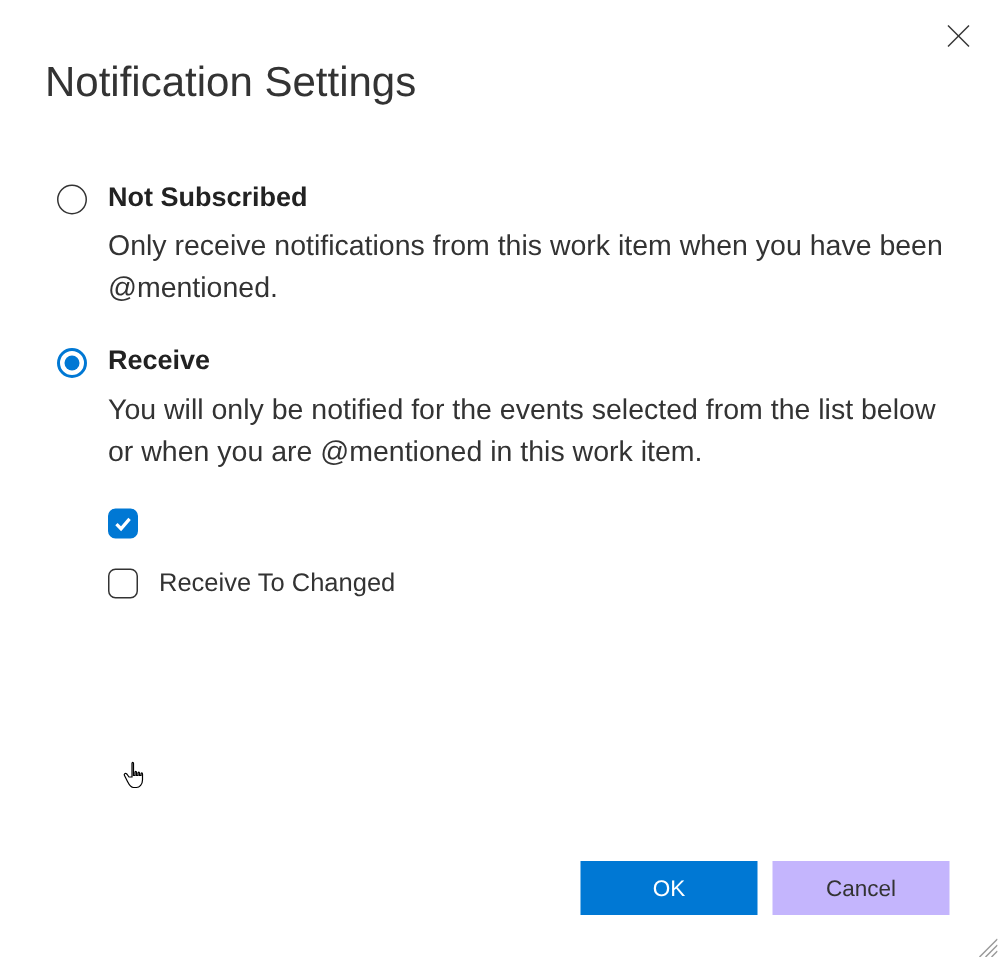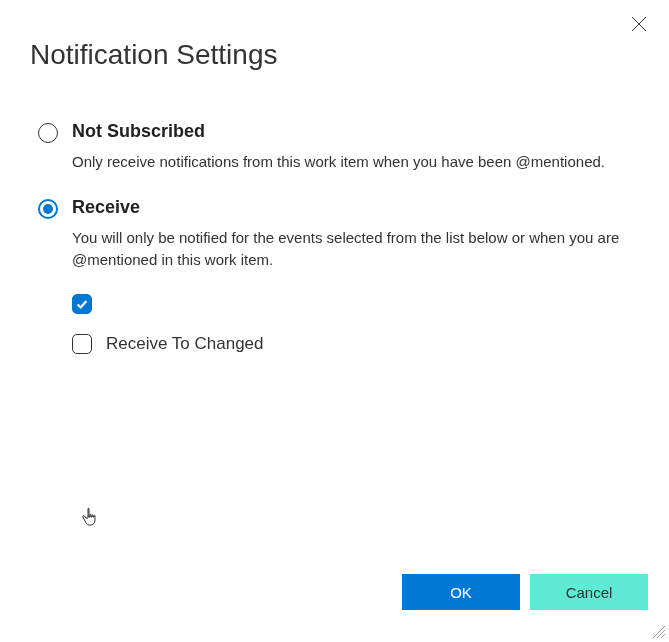--- a/index.html
+++ b/index.html
@@ -68,21 +68,21 @@
       border-radius: 50%;
     }
     .radio-label {
       font-size: 18px;
       font-weight: 700;
       color: #222;
       margin-left: 14px;
       cursor: pointer;
     }
     .radio-desc {
-      font-size: 15px;
+      font-size: 19px;
       font-weight: 400;
       color: #333;
       margin-left: 34px;
       margin-bottom: 24px;
       line-height: 1.45;
     }
     .checkbox-list {
       margin-left: 34px;
       margin-top: 20px;
     }
@@ -124,42 +124,42 @@
       position: absolute;
       left: 81px;
       top: 506px;
       width: 20px;
       height: 24px;
       pointer-events: none;
     }
     .footer {
       position: absolute;
       bottom: 32px;
-      right: 21px;
+      right: 36px;
       display: flex;
       gap: 10px;
       border-radius: 13px;
     }
     .btn {
       min-width: 118px;
       height: 36px;
       font-size: 15px;
       border: none;
       cursor: pointer;
       display: flex;
       align-items: center;
       justify-content: center;
       font-weight: 400;
     }
     .btn-primary {
       background: #0078d4;
       color: #fff;
     }
     .btn-secondary {
-      background: #5eead4;
+      background: #c4b5fd;
       color: #333;
     }
     .resize-grip {
       position: absolute;
       bottom: 4px;
       right: 4px;
       width: 14px;
       height: 14px;
     }
   </style>

